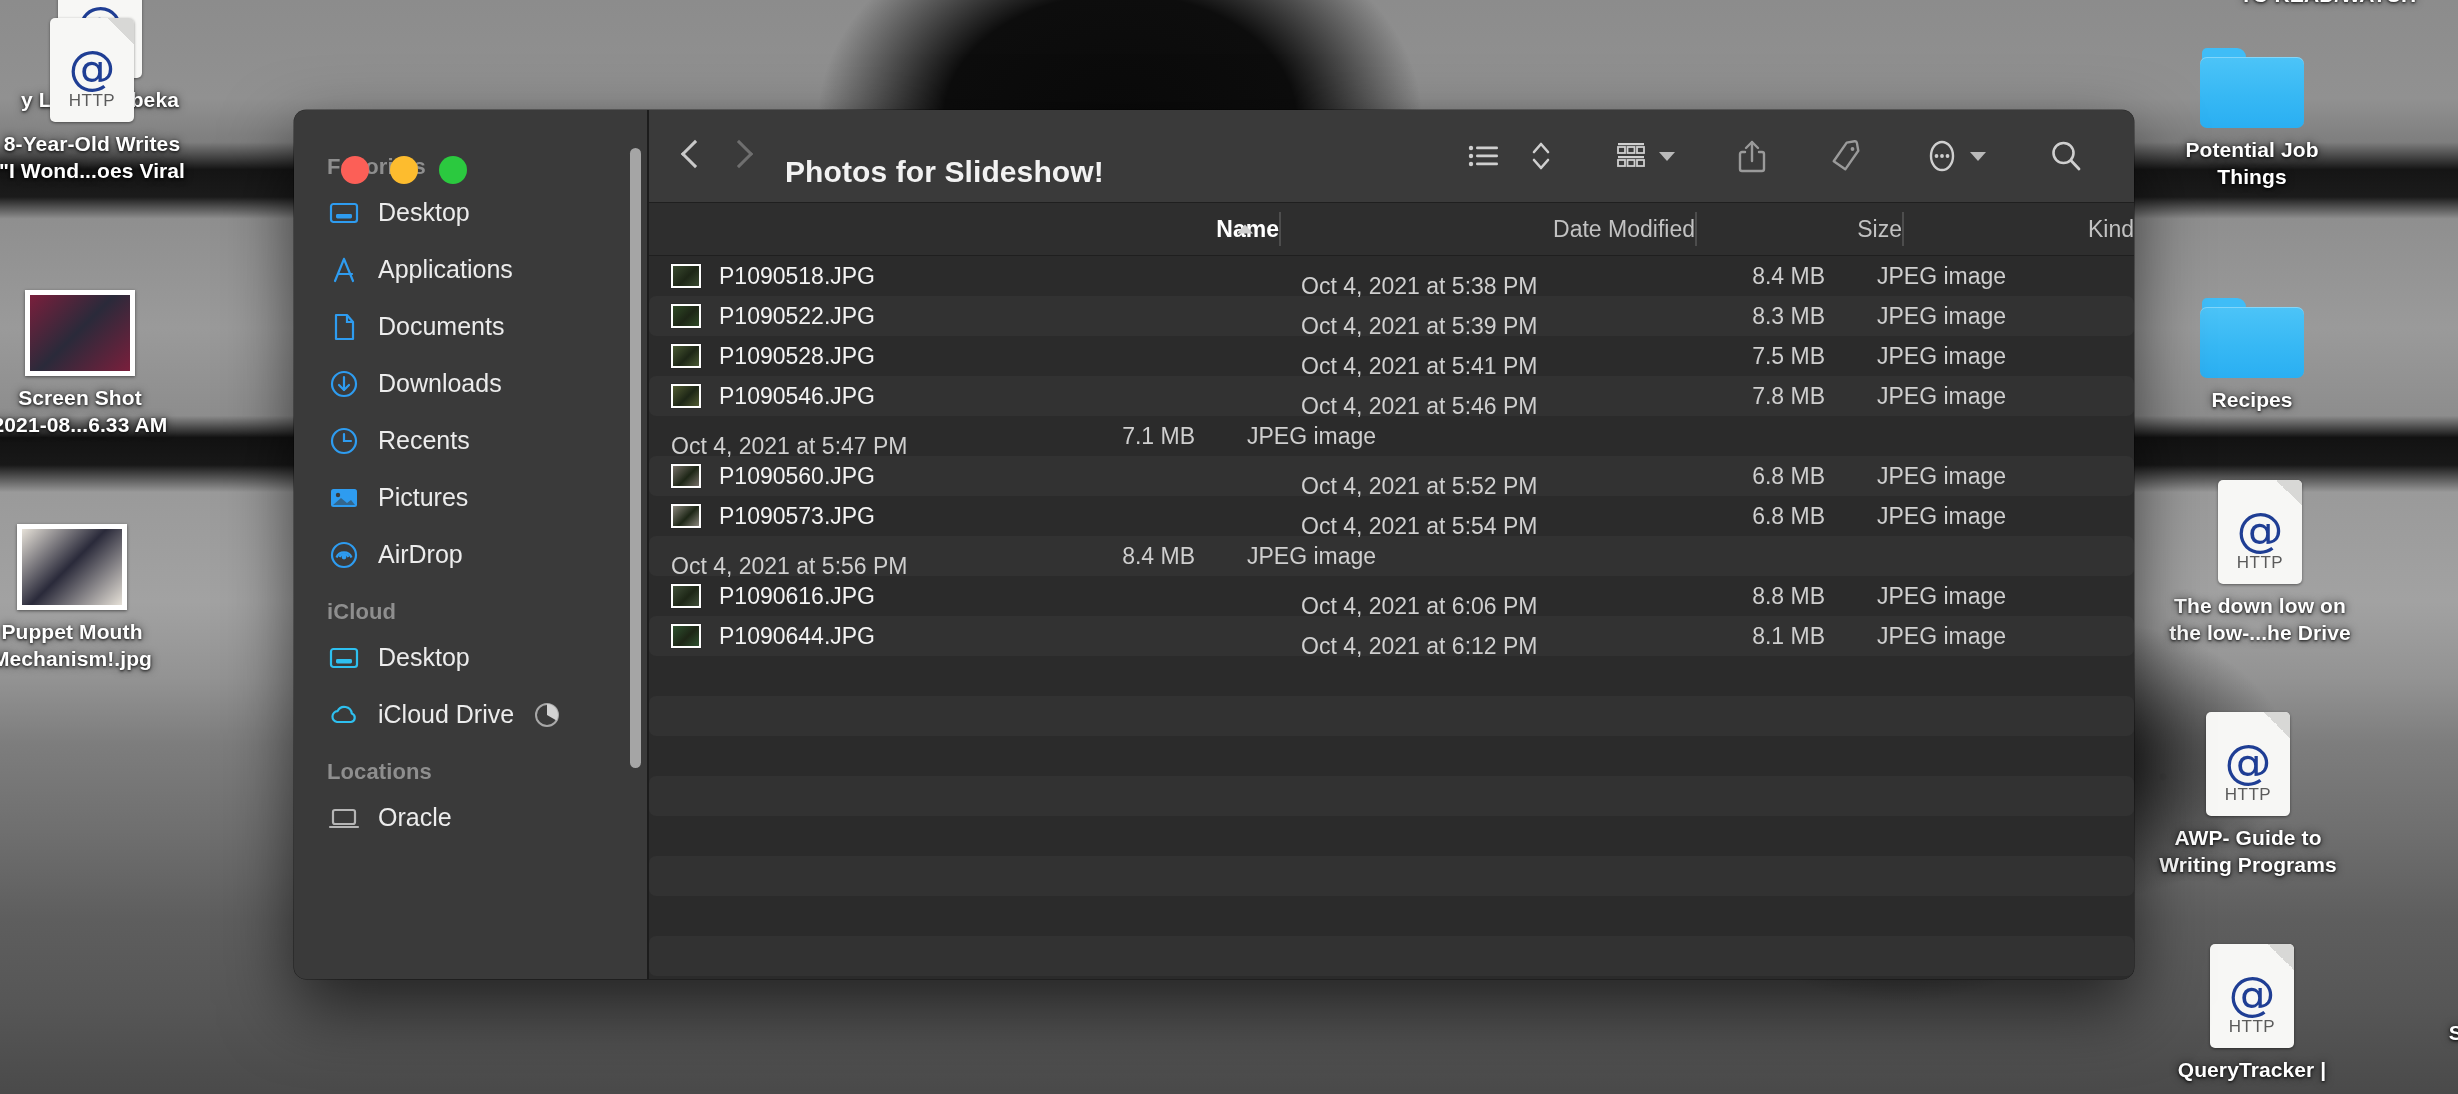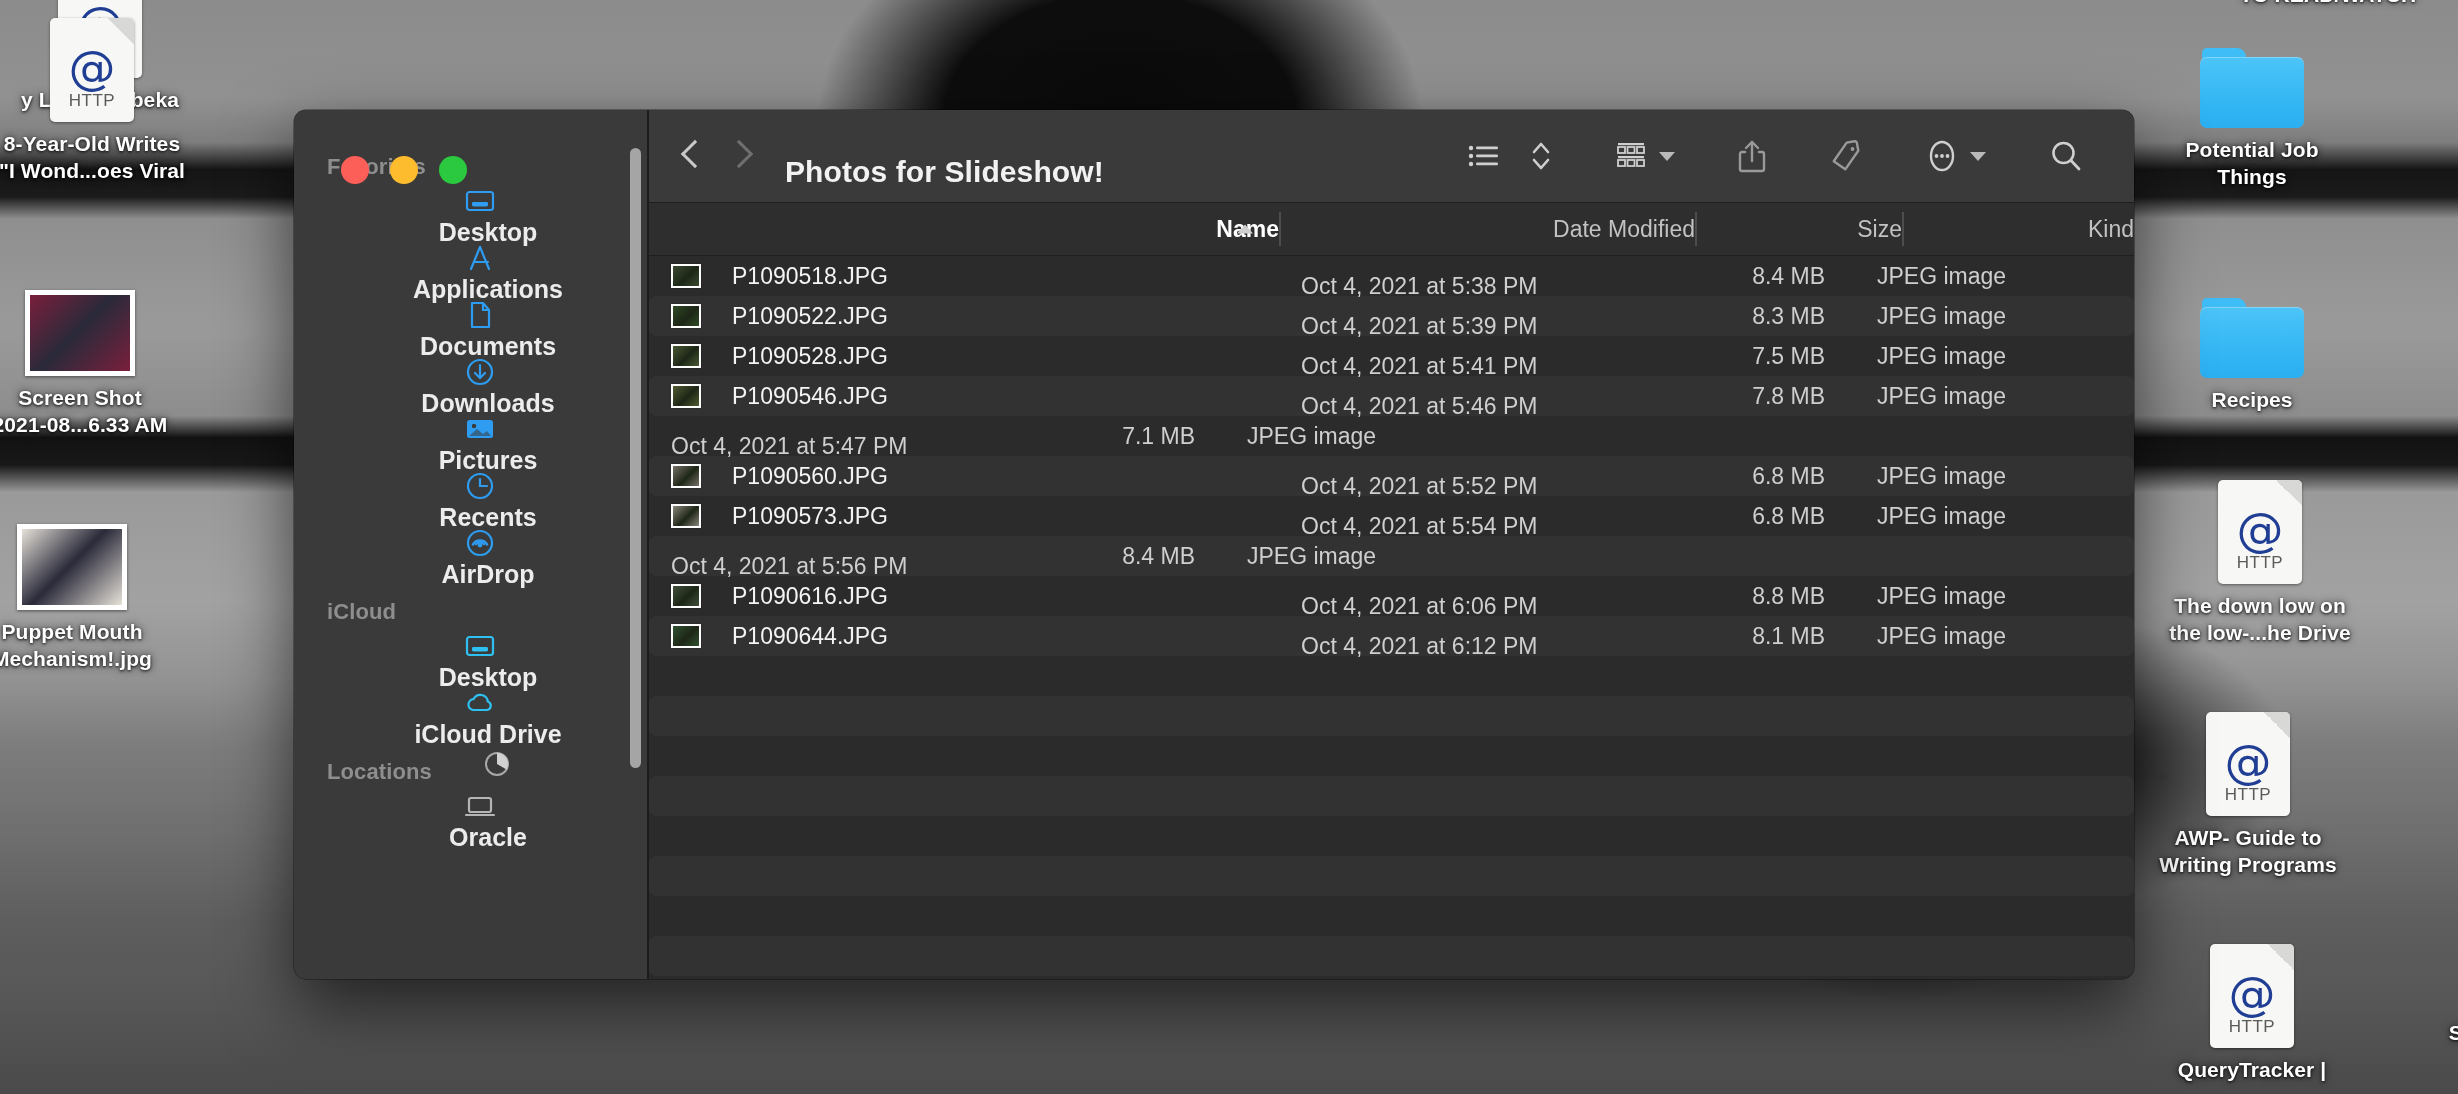--- a/index.html
+++ b/index.html
@@ -112,21 +112,21 @@
     padding-top:28px;
     overflow:hidden;
   }
   .sb-section {
     color:#8e8e8e; font-size:22px; font-weight:bold;
     padding:16px 0 4px 33px; letter-spacing:.1px;
   }
   .sb-item {
     display:flex; align-items:center;
     height:57px; padding-left:33px;
-    color:#ececec; font-size:25px; font-weight:700;flex-direction:column;
+    color:#ececec; font-size:25px; font-weight:400;
   }
   .sb-item .sb-ic {
     width:34px; height:34px; margin-right:17px;
     flex:0 0 34px; display:flex; align-items:center; justify-content:center;
   }
   .sb-item .sb-label { white-space:nowrap; }
   .sb-item .sb-extra { margin-left:18px; display:flex; align-items:center; }
   #sb-scroll {
     position:absolute; right:8px; top:38px;
     width:11px; height:620px;
@@ -213,21 +213,21 @@
   .row {
     display:flex; align-items:center;
     height:40px;
     color:#d5d5d5; font-size:23px;
   }
   .row.odd { background:#323232; border-radius:7px; }
   .row .c-name { width:630px; display:flex; align-items:center; padding-left:22px; }
   .row .c-date { width:364px; padding-left:22px; color:#cfcfcf;margin-top:20px; }
   .row .c-size { width:212px; padding-right:30px; text-align:right; color:#cfcfcf; }
   .row .c-kind { flex:1; padding-left:22px; color:#cfcfcf; }
-  .row .fname { color:#f4f4f4;margin-left:13px; }
+  .row .fname { color:#f4f4f4; }
   .thumb {
     width:30px; height:24px; margin-right:18px; flex:0 0 30px;
     background:#fff; padding:2px;
     box-shadow:0 0 1px rgba(0,0,0,.7);
   }
   .thumb i { display:block; width:100%; height:100%; }
   .spacer-row { height:40px; }
   .spacer-row.odd { background:#323232; border-radius:7px; }
 </style>
 </head>
@@ -375,35 +375,35 @@
               <circle cx="16" cy="16" r="12" fill="none" stroke="#2e9cf0" stroke-width="2.2"></circle>
               <line x1="16" y1="9" x2="16" y2="22" fill="none" stroke="#2e9cf0" stroke-width="2.2" stroke-linecap="round"></line>
               <polyline points="11,17 16,22 21,17" fill="none" stroke="#2e9cf0" stroke-width="2.2" stroke-linecap="round" stroke-linejoin="round"></polyline>
             </svg>
           </span>
           <span class="sb-label">Downloads</span>
         </div>
         <div class="sb-item">
           <span class="sb-ic">
             <svg width="32" height="32" viewBox="0 0 32 32">
+              <circle cx="16" cy="16" r="12" fill="none" stroke="#2e9cf0" stroke-width="2.2"></circle>
+              <path d="M16 9 V16 H23" fill="none" stroke="#2e9cf0" stroke-width="2.2" stroke-linecap="round"></path>
+            </svg>
+          </span>
+          <span class="sb-label">Recents</span>
+        </div>
+        <div class="sb-item">
+          <span class="sb-ic">
+            <svg width="32" height="32" viewBox="0 0 32 32">
               <rect x="3" y="7" width="26" height="18" rx="2.5" fill="#2e9cf0"></rect>
               <circle cx="10" cy="13" r="2.2" fill="#3a3a3a"></circle>
               <path d="M5 23 L13 16 L19 21 L23 18 L27 23 Z" fill="#3a3a3a" opacity=".55"></path>
             </svg>
           </span>
           <span class="sb-label">Pictures</span>
-        </div>
-        <div class="sb-item">
-          <span class="sb-ic">
-            <svg width="32" height="32" viewBox="0 0 32 32">
-              <circle cx="16" cy="16" r="12" fill="none" stroke="#2e9cf0" stroke-width="2.2"></circle>
-              <path d="M16 9 V16 H23" fill="none" stroke="#2e9cf0" stroke-width="2.2" stroke-linecap="round"></path>
-            </svg>
-          </span>
-          <span class="sb-label">Recents</span>
         </div>
         <div class="sb-item">
           <span class="sb-ic">
             <svg width="32" height="32" viewBox="0 0 32 32">
               <circle cx="16" cy="16" r="12" fill="none" stroke="#2e9cf0" stroke-width="2.2"></circle>
               <circle cx="16" cy="18" r="2.4" fill="#2e9cf0"></circle>
               <path d="M11.5 18 a5 5 0 0 1 9 0" fill="none" stroke="#2e9cf0" stroke-width="2.2"></path>
               <path d="M8.5 18.5 a8 8 0 0 1 15 0" fill="none" stroke="#2e9cf0" stroke-width="2.2"></path>
             </svg>
           </span>

